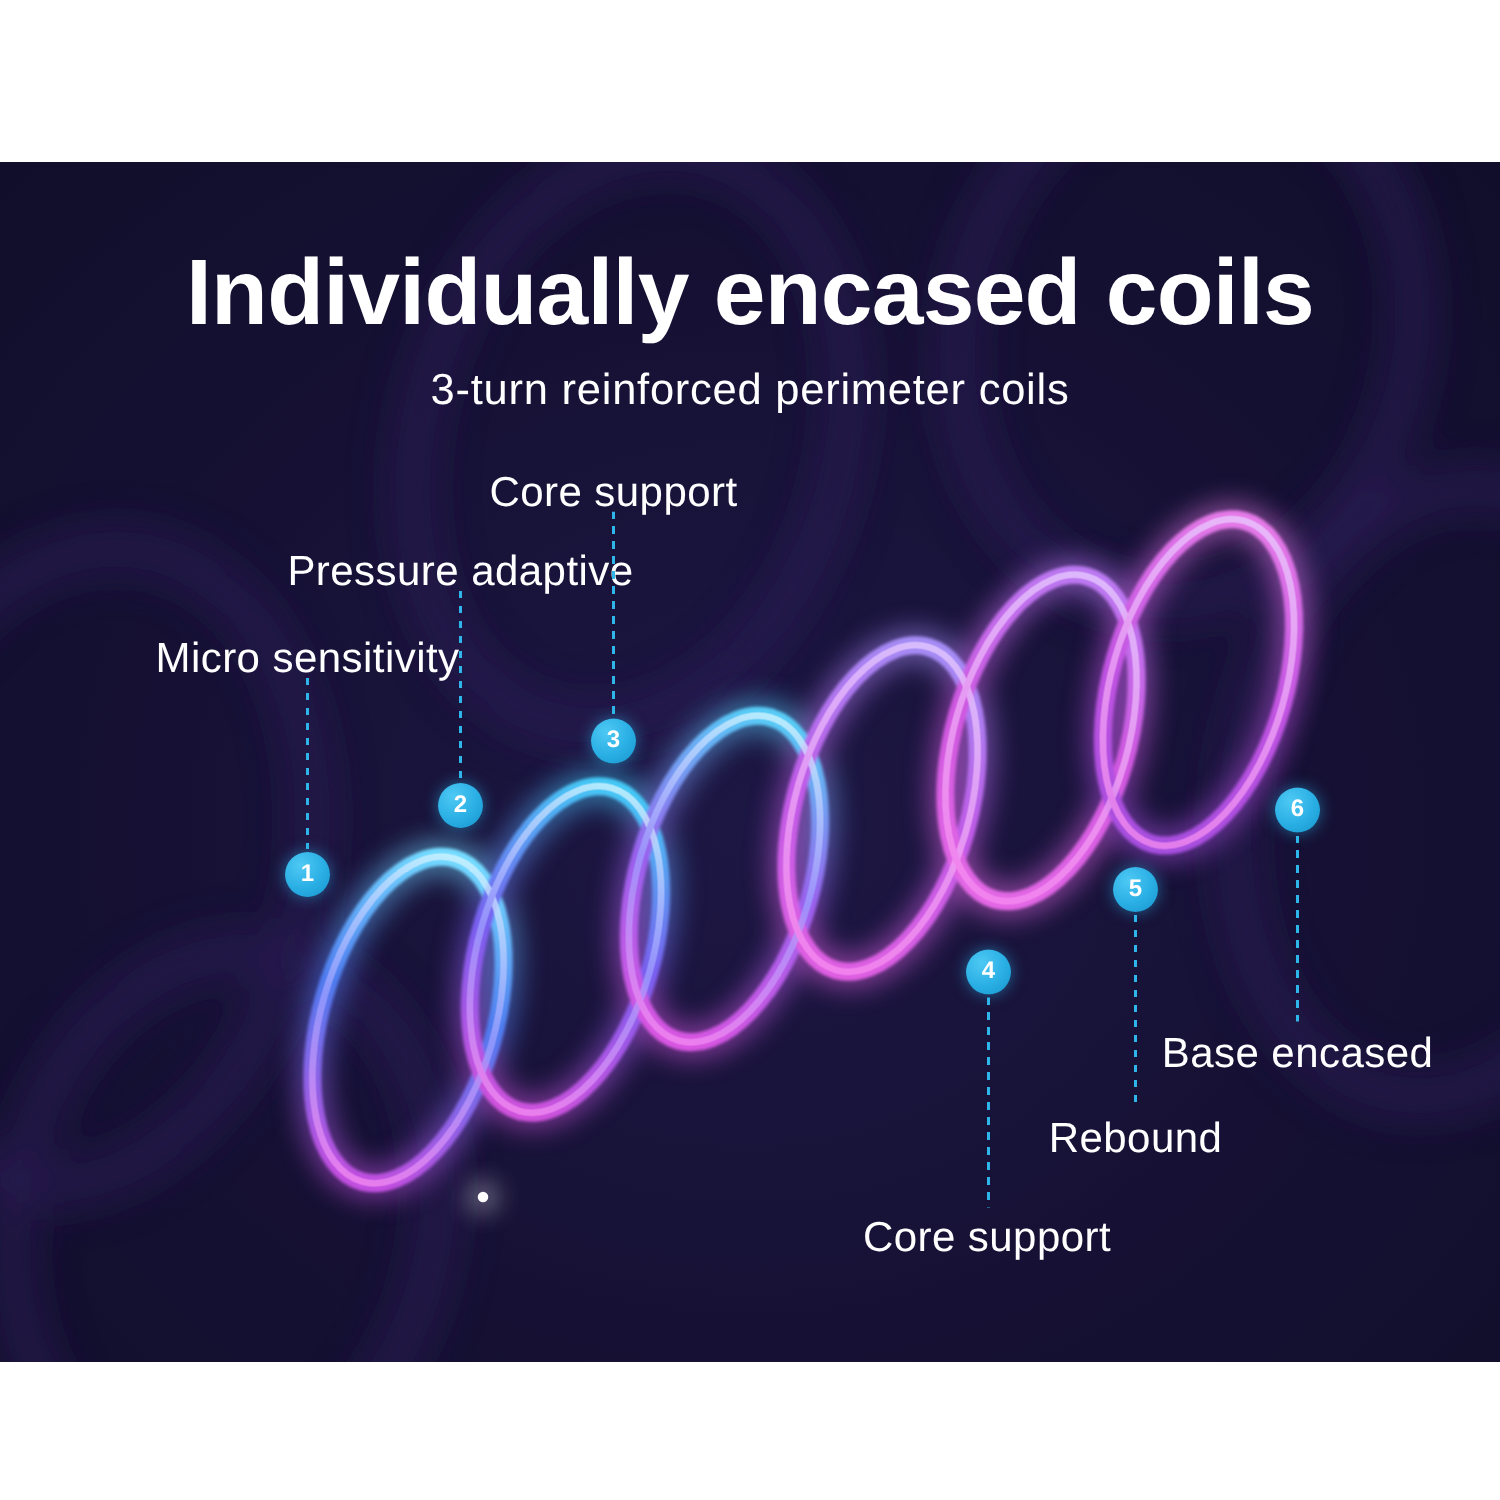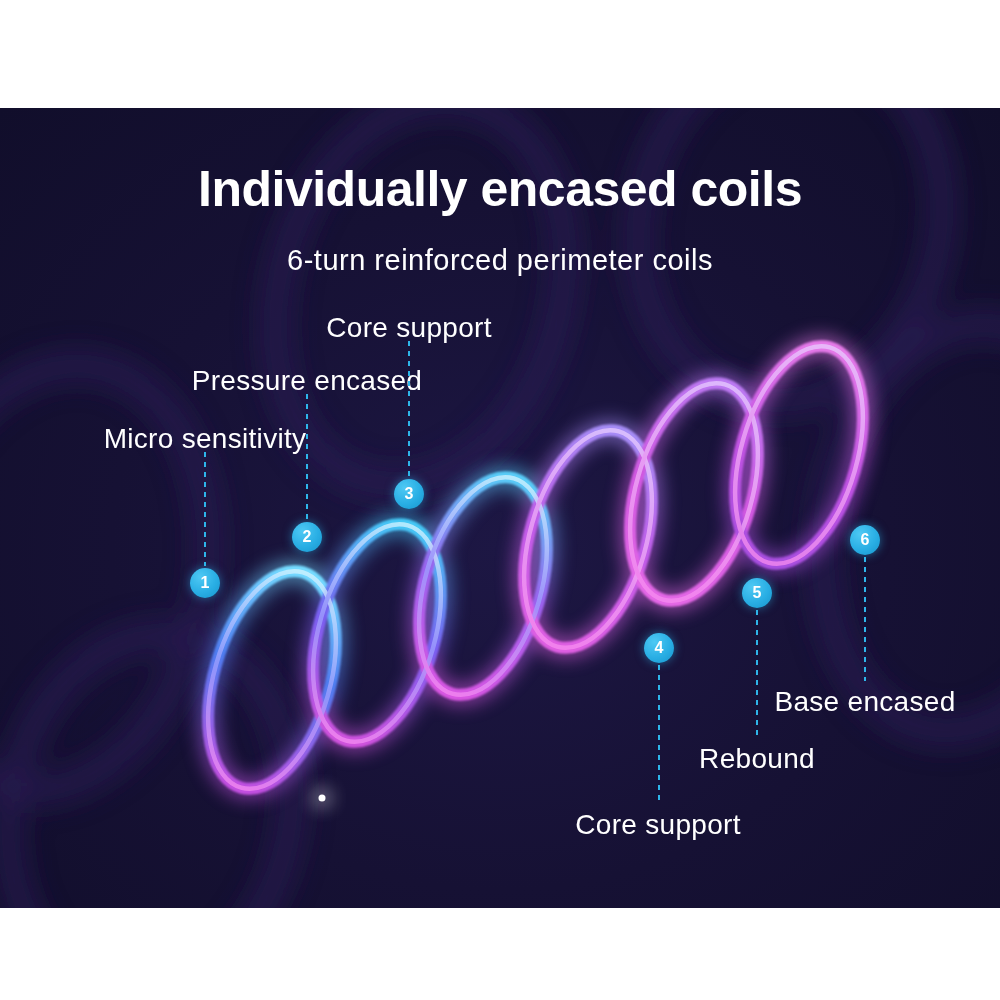--- a/index.html
+++ b/index.html
@@ -8,21 +8,21 @@
     font-family:"Liberation Sans", sans-serif;overflow:hidden;
   }
   .panel{
     position:absolute;left:0;top:108px;width:1000px;height:800px;
     background:radial-gradient(ellipse at 50% 55%, #1d1744 0%, #161134 55%, #110e2b 100%);
     overflow:hidden;
   }
   .coil-svg{position:absolute;left:0;top:0;width:1000px;height:800px;display:block;}
   .title{
     position:absolute;left:0;top:52px;width:100%;text-align:center;margin:0;
-    color:#ffffff;font-size:50px;font-weight:bold;letter-spacing:-0.5px;
+    color:#ffffff;font-size:62px;font-weight:bold;letter-spacing:-0.5px;
   }
   .subtitle{
     position:absolute;left:0;top:136px;width:100%;text-align:center;margin:0;
     color:#ffffff;font-size:29px;font-weight:normal;letter-spacing:0.5px;
   }
   .callout-label{
     position:absolute;transform:translateX(-50%);white-space:nowrap;
     color:#ffffff;font-size:28px;font-weight:normal;letter-spacing:0.3px;
   }
   .dash-line{
@@ -154,32 +154,32 @@
         <ellipse cx="799" cy="347" rx="58" ry="112" stroke="url(#lp)" transform="rotate(16 799 347)"></ellipse>
       </g>
 
       <g>
         <circle cx="322" cy="690" r="10" fill="#ffffff" opacity="0.45" filter="url(#glow)"></circle>
         <circle cx="322" cy="690" r="3.5" fill="#ffffff"></circle>
       </g>
     </svg>
 
     <h1 class="title">Individually encased coils</h1>
-    <h2 class="subtitle">6-turn reinforced perimeter coils</h2>
+    <h2 class="subtitle">3-turn reinforced perimeter coils</h2>
 
     <div class="callout c1">
       <span class="callout-label">Micro sensitivity</span>
       <div class="dash-line"></div>
       <div class="marker">
           <span>1</span>
         </div>
     </div>
 
     <div class="callout c2">
-      <span class="callout-label">Pressure encased</span>
+      <span class="callout-label">Pressure adaptive</span>
       <div class="dash-line"></div>
       <div class="marker">
           <span>2</span>
         </div>
     </div>
 
     <div class="callout c3">
       <span class="callout-label">Core support</span>
       <div class="dash-line"></div>
       <div class="marker">

